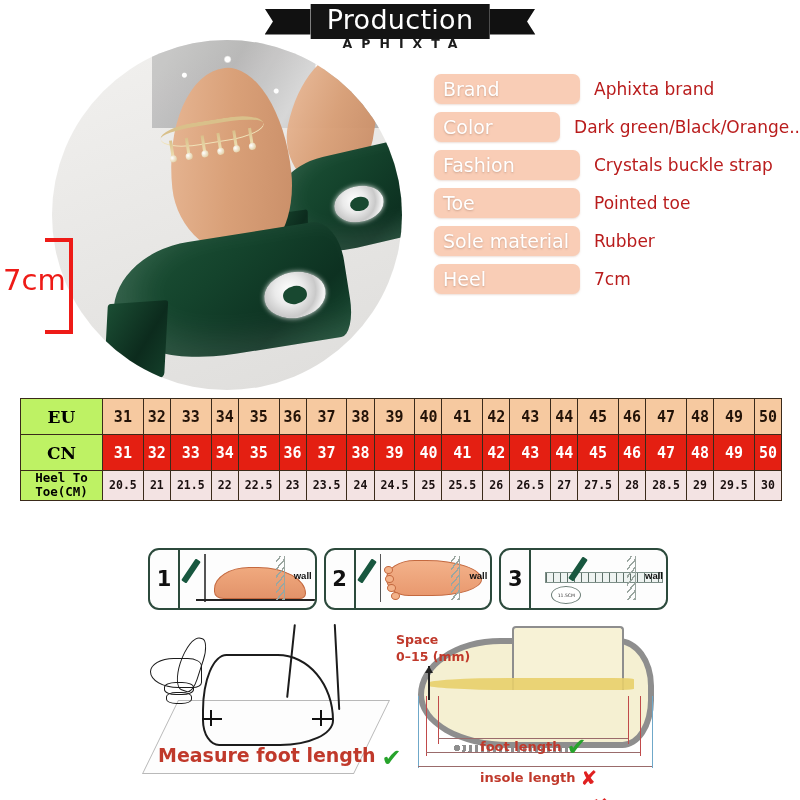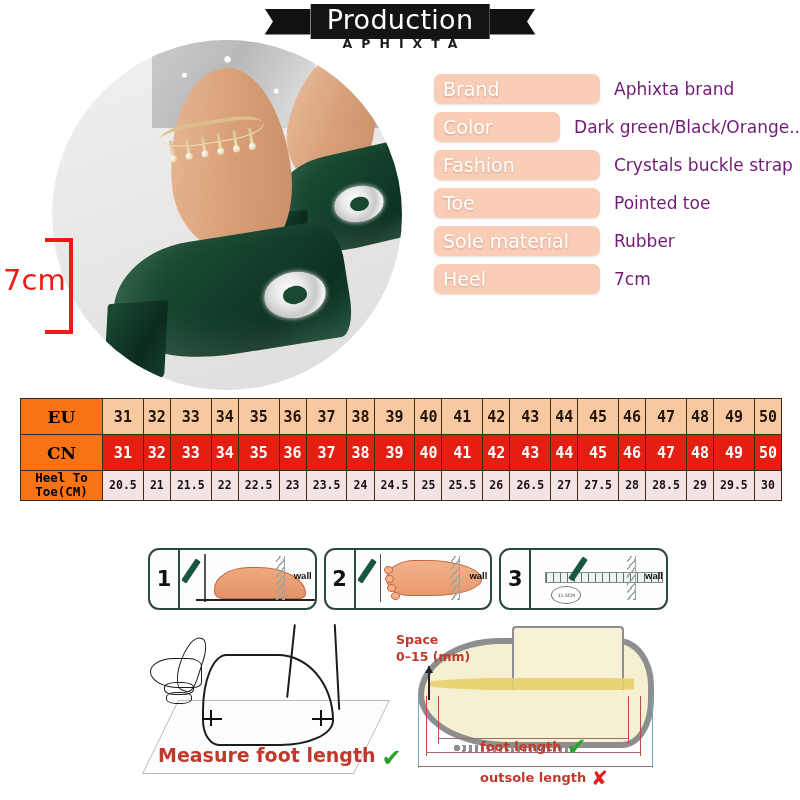--- a/index.html
+++ b/index.html
@@ -142,50 +142,50 @@
   }
 
   
   .specs {
     position: absolute; left: 434px; top: 70px; width: 366px;
   }
   .spec-row {
     display: flex; align-items: center; height: 38px;
   }
   .spec-label {
-    width: 166px; height: 30px; border-radius: 7px;
+    width: 146px; height: 30px; border-radius: 7px;
     background: #f9cdb6;
     display: flex; align-items: center;
     padding-left: 9px;
     color: #ffffff; font-size: 19px; font-weight: 400;
     font-family: "DejaVu Sans", sans-serif;
     text-shadow: 0 1px 2px rgba(150,110,90,.45);
     overflow: hidden; white-space: nowrap;
     box-shadow: 0 1px 2px rgba(200,160,140,.35);
   }
   .spec-value {
-    margin-left: 14px; color: #701a75; font-size: 17px;
+    margin-left: 14px; color: #b91c1c; font-size: 17px;
     font-family: "DejaVu Sans", sans-serif;
     white-space: nowrap;
   }
 
   
   .size-table {
     position: absolute; left: 20px; top: 398px; width: 762px;
     border-collapse: collapse;
     font-family: "DejaVu Sans Mono", monospace;
     background: #fff;
   }
   .size-table td {
     border: 1px solid #3a2a1a;
     text-align: center; vertical-align: middle;
     font-weight: 700;
   }
   .hdr-cell {
-    background: #f97316; color: #000;
+    background: #bef264; color: #000;
     width: 82px; font-size: 17px; font-family: "DejaVu Serif", serif;
   }
   .hdr-cell.small { font-size: 12.5px; line-height: 1.15; font-family: "DejaVu Sans Mono", monospace; }
   .row-eu td.val { background: #f6c9a0; color: #231308; font-size: 15px; height: 36px; }
   .row-cn td.val { background: #e41f12; color: #ffffff; font-size: 15px; height: 36px; }
   .row-ht td.val { background: #f3e3e3; color: #1a1010; font-size: 11.5px; height: 23px; }
 
   
   .steps {
     position: absolute; left: 148px; top: 548px; width: 520px; height: 62px;
@@ -564,19 +564,23 @@
     <div class="dimline" style="left:46px;  top:120px; width:190px;"></div>
     <div class="dimline" style="left:34px;  top:134px; width:214px;"></div>
     <div class="dimline" style="left:26px;  top:148px; width:234px;"></div>
 
     <div class="legend-right">
       <div>
         <span>foot  length</span>
         <span class="check">✔</span>
       </div>
       <div>
+        <span>insole length</span>
+        <span class="cross">✘</span>
+      </div>
+      <div>
         <span>outsole length</span>
         <span class="cross">✘</span>
       </div>
     </div>
   </div>
 
 </div>
 
 </body></html>

